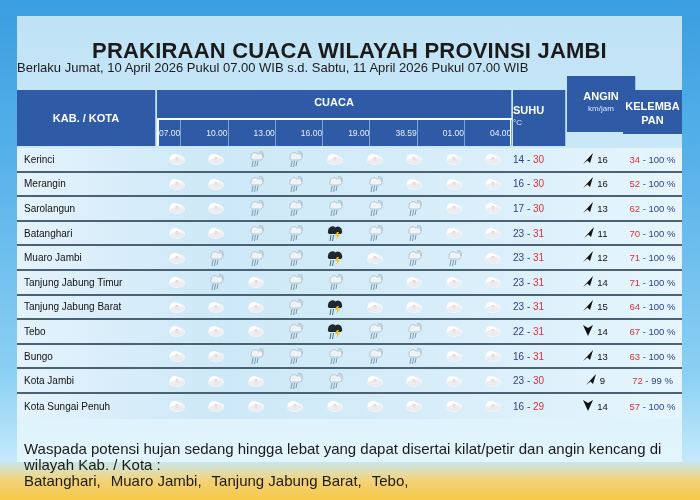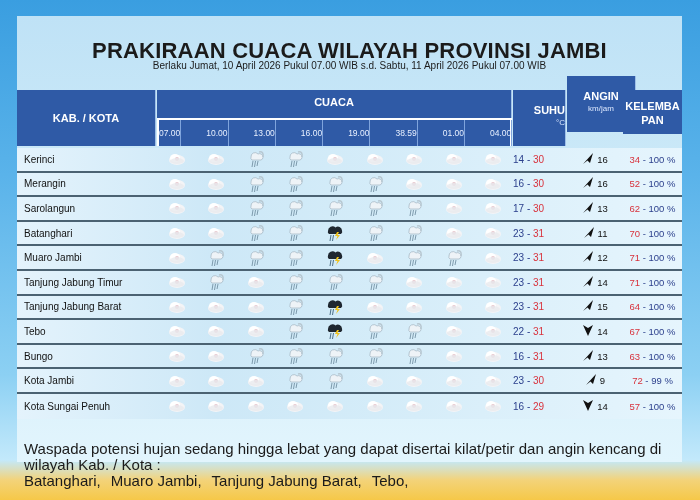--- a/index.html
+++ b/index.html
@@ -11,31 +11,31 @@
     }
     .panel {
       position: absolute; left: 17px; top: 16px; width: 665px; height: 446px;
       background: linear-gradient(180deg, #bfe2f6 0%, #cdeaf8 40%, #e2f5fd 100%);
     }
     .title {
       position: absolute; left: 0; right: 0; top: 22px; text-align: center;
       font-size: 22px; font-weight: bold; color: #1b1b1b; letter-spacing: 0.2px;
     }
     .subtitle {
-      position: absolute; left: 0; right: 0; top: 44px; text-align: center;
-      font-size: 10px; color: #1b1b1b;
+      position: absolute; left: 0; right: 0; top: 44px; 
+      font-size: 13px; color: #1b1b1b;
     }
     .hdr { position: absolute; background: #2f5aa6; color: #fff; font-weight: bold; }
     .hdr-kab { left: 0; top: 74px; width: 139px; height: 56px; display:flex; align-items:center; justify-content:center; font-size: 11px; border-right: 1px solid #9fc0e8; }
     .hdr-cuaca { left: 140px; top: 74px; width: 355px; height: 56px; border-right: 1px solid #9fc0e8; }
     .hdr-cuaca .lbl { position:absolute; left:0; right:0; top:6px; text-align:center; font-size: 11px; }
     .times { position:absolute; left:0; top:28px; width: 355px; height: 28px; display:flex; border: 2px solid #ffffff; border-bottom: none; border-right: 2px solid #fff; gap: 25px; }
     .times span { flex:1; display:flex; align-items:center; justify-content:center; font-weight: normal; font-size: 8.5px; color: #e8f0ff; border-right: 1px solid #7fa4dc; }
     .times span:last-child { border-right: none; }
-    .hdr-suhu { left: 496px; top: 74px; width: 53px; height: 56px; border-right: 1px solid #9fc0e8; text-align:right; }
+    .hdr-suhu { left: 496px; top: 74px; width: 53px; height: 56px; border-right: 1px solid #9fc0e8; text-align:left; }
     .hdr-angin { left: 550px; top: 60px; width: 69px; height: 56px; border-right: 1px solid #9fc0e8; text-align:center; }
     .hdr-kelembapan { left: 606px; top: 74px; width: 59px; height: 44px; text-align:center; }
     .h-main { display:block; font-size: 11px; margin-top: 14px; }
     .h-sub { display:block; font-size: 8px; font-weight: normal; margin-top: 2px; color:#dce8ff; }
     .hdr-kelembapan .h-main { margin-top: 9px; line-height: 14px; }
     .rows { position: absolute; left: 0; top: 132px; width: 665px; }
     .row {
       position: relative; height: 24.6px; display:flex; align-items:center;
       background: linear-gradient(90deg, #e4f3fc 0%, #cde8f7 30%, #d6edf9 60%, #e6f5fd 100%);
       border-bottom: 2px solid #4b6272;

